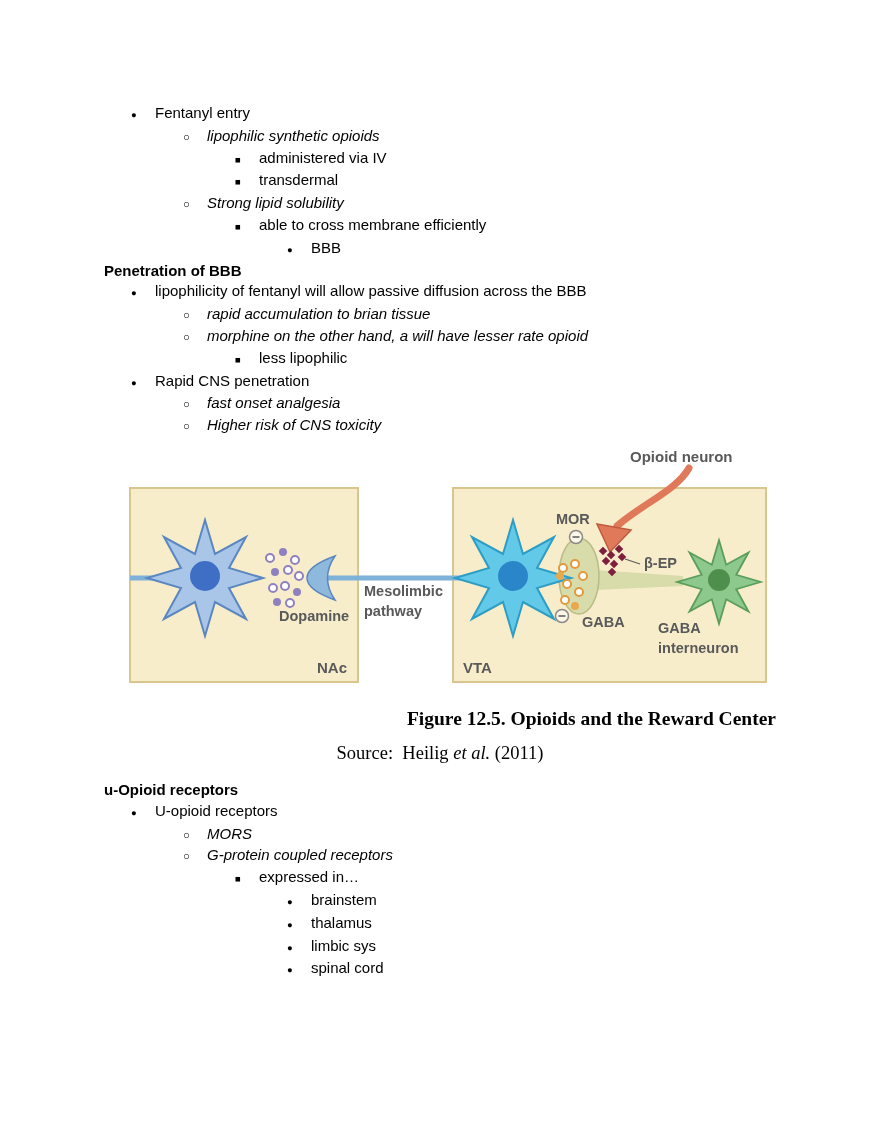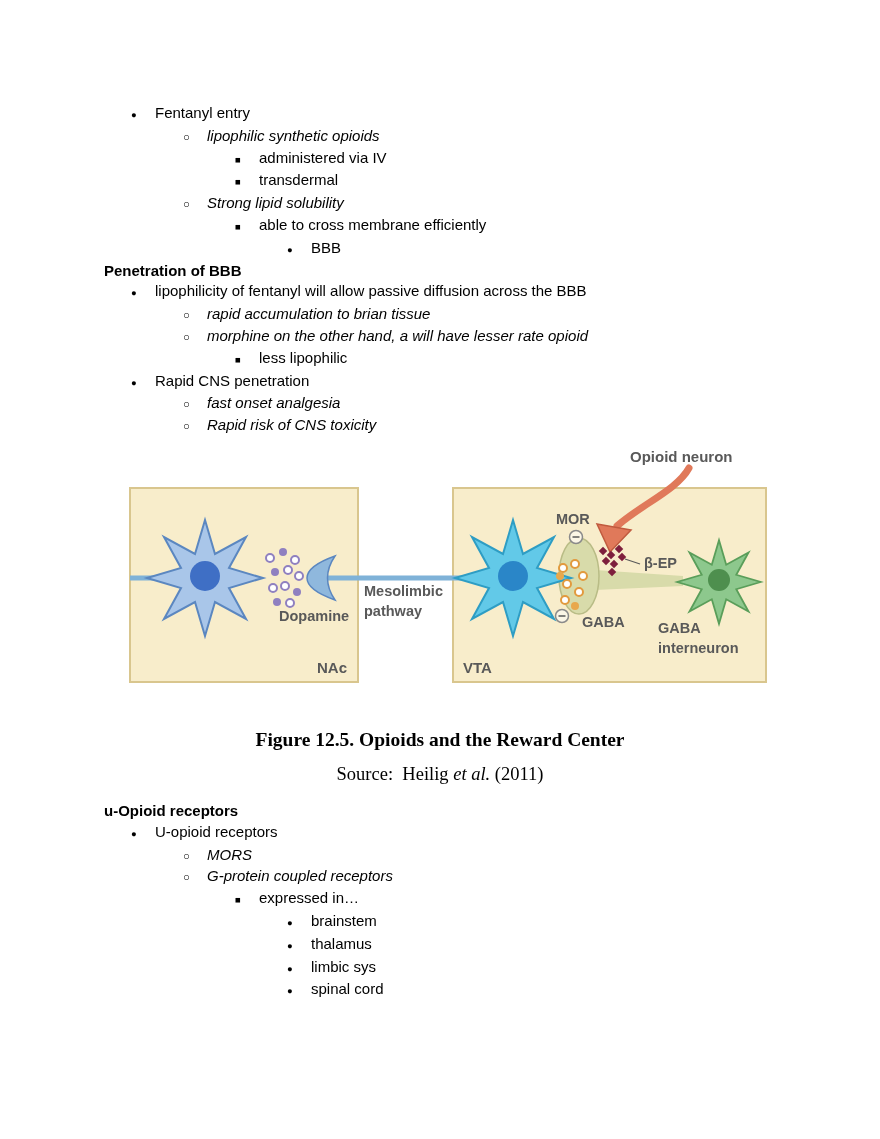--- a/index.html
+++ b/index.html
@@ -22,21 +22,21 @@
   .l2 { padding-left: 79px; font-style: italic; }
   .l3 { padding-left: 131px; }
   .l4 { padding-left: 183px; }
 
   .heading { font-size: 15px; font-weight: bold; line-height: 20.8px; margin: 0; }
 
   .figure-wrap { margin: 3px 0 0 23px; width: 640px; height: 246px; }
   svg text { font-family: "Liberation Sans", sans-serif; font-weight: bold; fill: #595959; }
 
   .fig-title {
-    margin: 41px 0 0 0; text-align: center;
+    margin: 20px 0 0 0; text-align: right;
     font-family: "Liberation Serif", serif; font-weight: bold;
     font-size: 19.5px; line-height: 26px; color: #000;
   }
   .fig-source {
     margin: 9px 0 0 0; text-align: center;
     font-family: "Liberation Serif", serif;
     font-size: 18.5px; line-height: 25px; white-space: pre-wrap;
   }
   .fig-source em { font-style: italic; }
   .mt-heading { margin-top: 14px; }
@@ -99,21 +99,21 @@
     <div class="li l1">
         <span class="marker m-disc"></span>
         <span>Rapid CNS penetration</span>
       </div>
     <div class="li l2">
         <span class="marker m-circle"></span>
         <span>fast onset analgesia</span>
       </div>
     <div class="li l2">
         <span class="marker m-circle"></span>
-        <span>Rapid risk of CNS toxicity</span>
+        <span>Higher risk of CNS toxicity</span>
       </div>
   </section>
 
   <figure class="figure-wrap" style="margin-top:3px;margin-bottom:0;">
     <svg viewBox="0 0 640 246" width="640" height="246">
       <defs>
         <path id="neuron" d="M58,0 L24,10 L41,41 L10,24 L0,58 L-10,24 L-41,41 L-24,10 L-58,0 L-24,-10 L-41,-41 L-10,-24 L0,-58 L10,-24 L41,-41 L24,-10 Z"></path>
       </defs>
 
       <rect x="3" y="48" width="228" height="194" fill="#f8edcb" stroke="#d9c68e" stroke-width="2"></rect>

